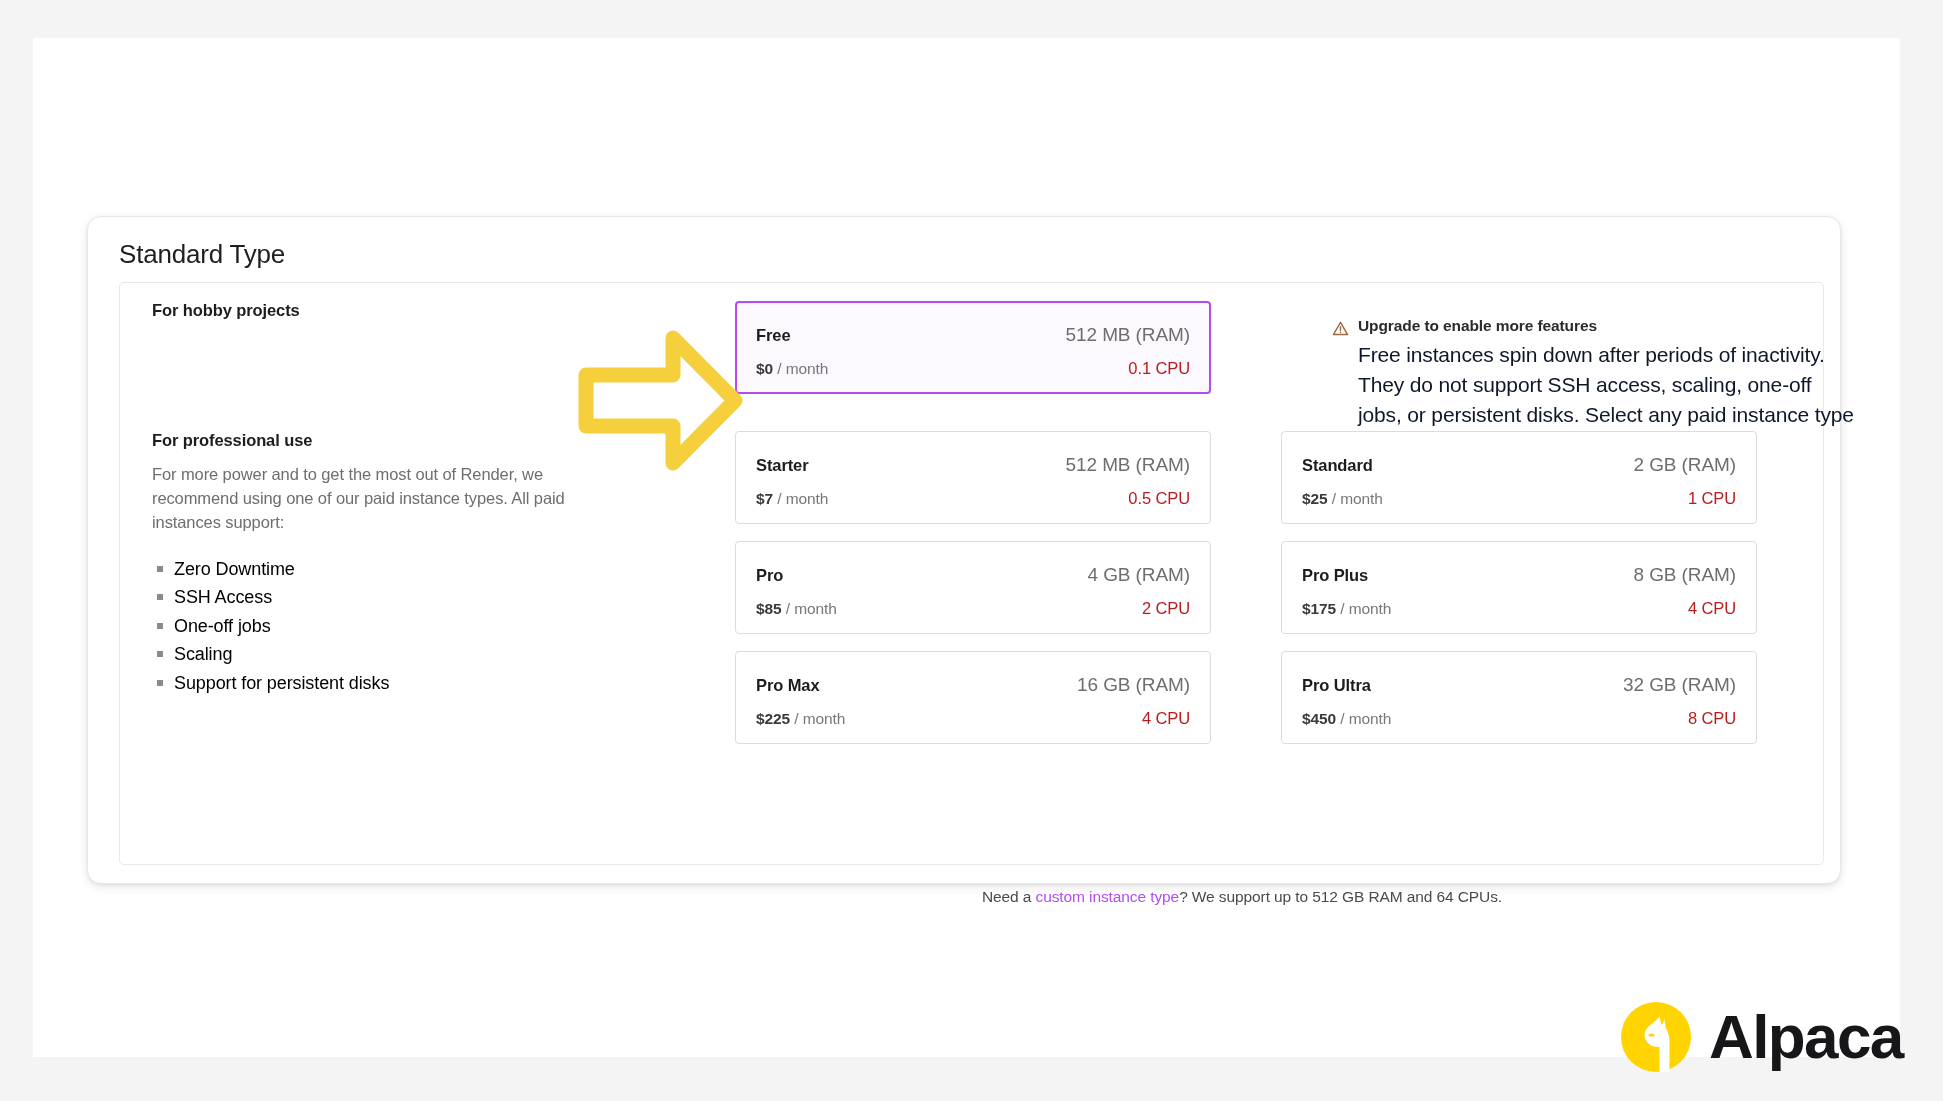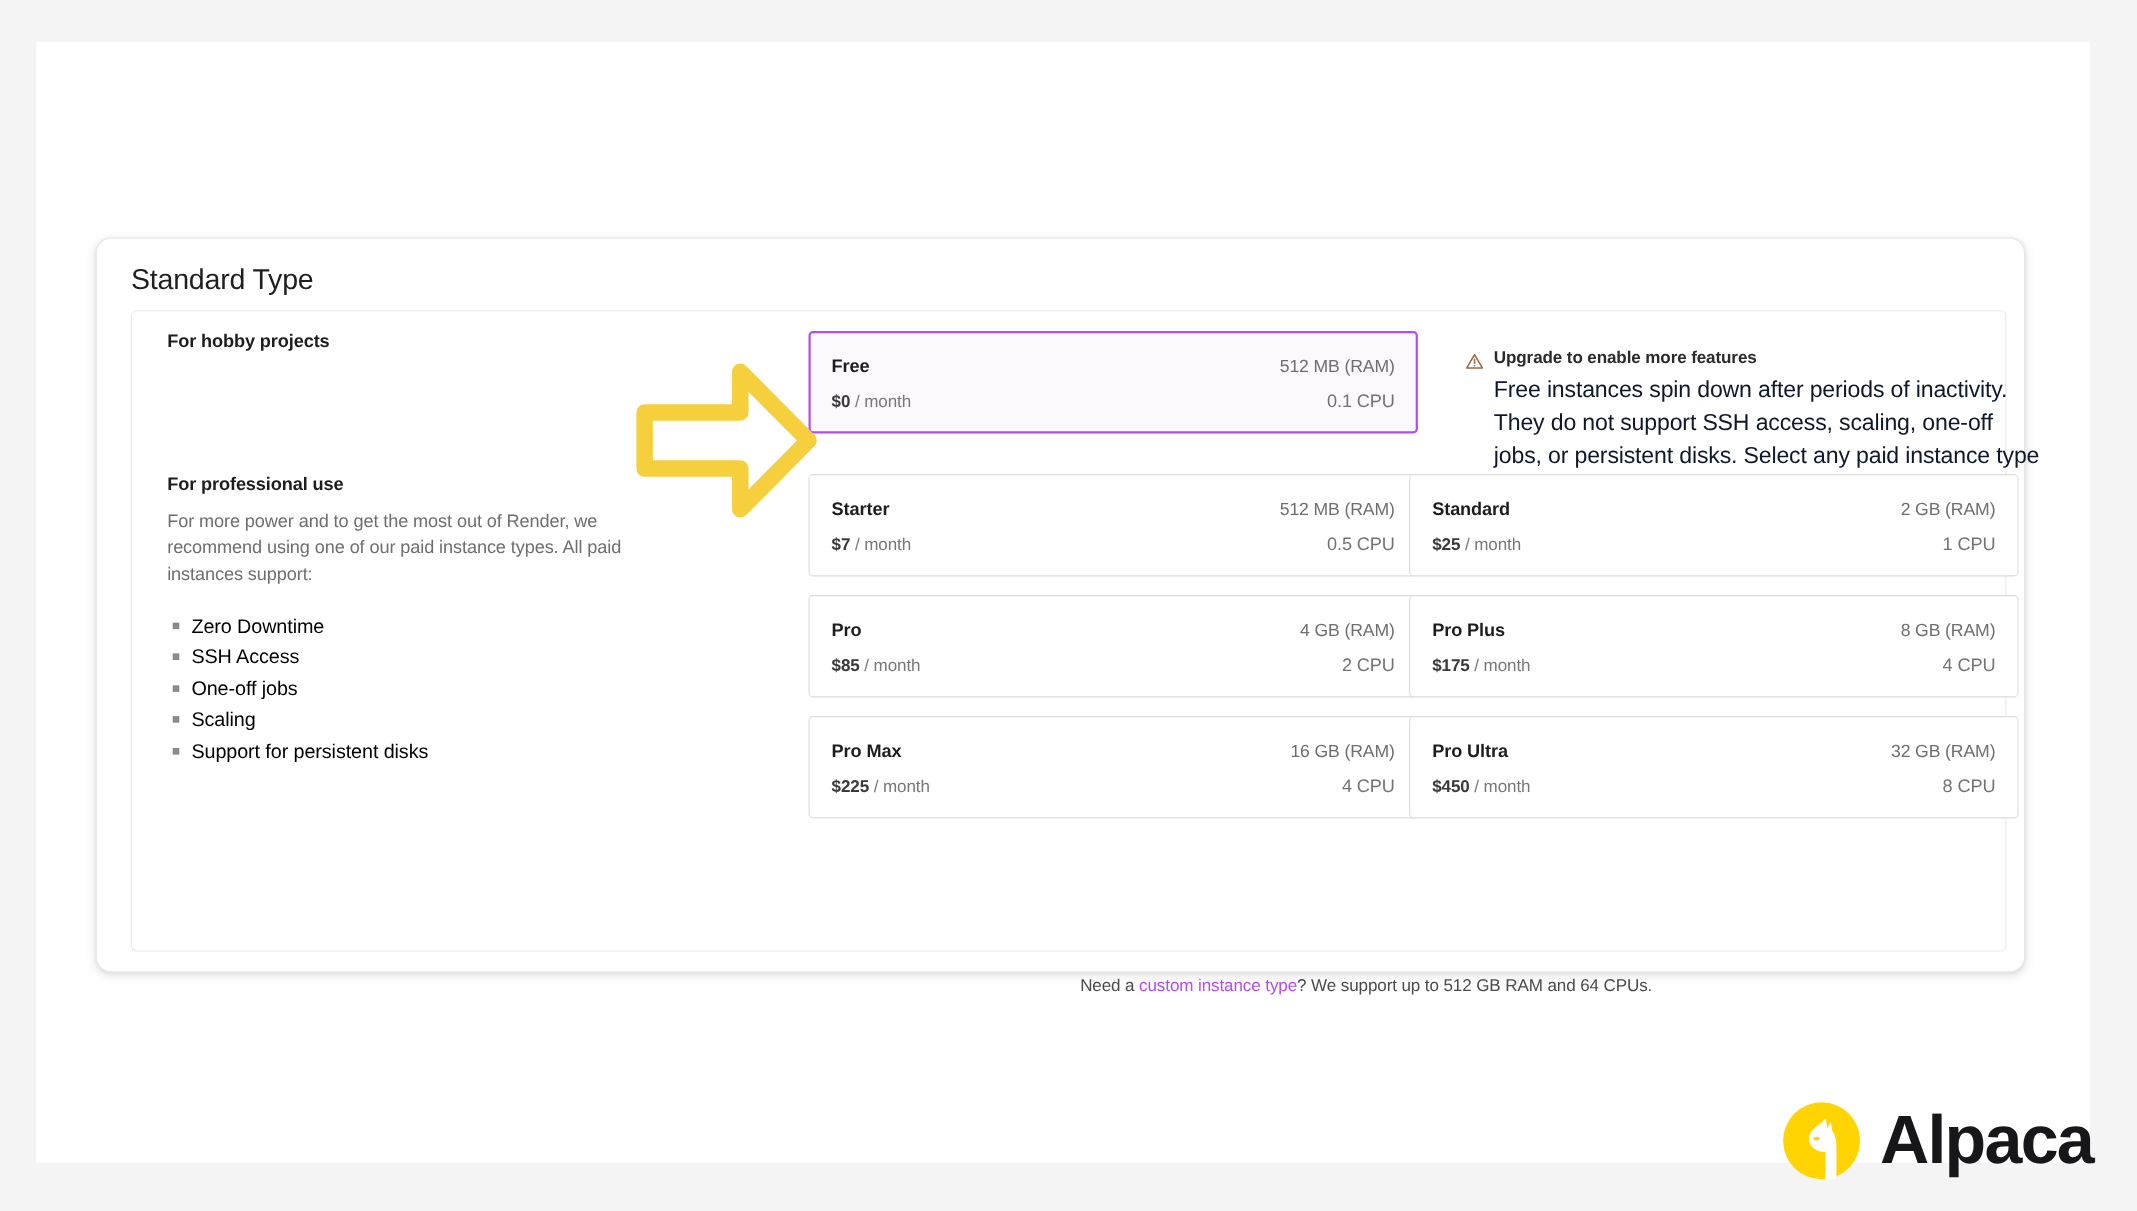--- a/index.html
+++ b/index.html
@@ -108,21 +108,21 @@
     left: 5px;
     top: 11px;
     width: 6px;
     height: 6px;
     background: #8a8a8a;
   }
 
   
   .plan-col {
     position: absolute;
-    width: 554px;
+    width: 476px;
   }
   .plan-col-left  { left: 615px; }
   .plan-col-right { left: 1161px; }
 
   .plan-card {
     position: relative;
     height: 93px;
     border: 1px solid #dcdcdc;
     border-radius: 4px;
     background: #ffffff;
@@ -143,36 +143,36 @@
   }
   .plan-row + .plan-row { margin-top: 13px; }
 
   .plan-name {
     font-size: 16.5px;
     font-weight: bold;
     color: #1d1d1d;
     letter-spacing: -0.1px;
   }
   .plan-ram {
-    font-size: 16px;
+    font-size: 19px;
     color: #6e6e6e;
     letter-spacing: -0.1px;
   }
   .plan-price {
     font-size: 15.5px;
     color: #777777;
     letter-spacing: -0.1px;
   }
   .plan-price b {
     color: #3a3a3a;
     font-weight: bold;
   }
   .plan-cpu {
     font-size: 16.5px;
-    color: #737373;
+    color: #b91c1c;
     letter-spacing: -0.1px;
   }
 
   
   .notice {
     position: absolute;
     left: 1212px;
     top: 16px;
     width: 525px;
     display: flex;

